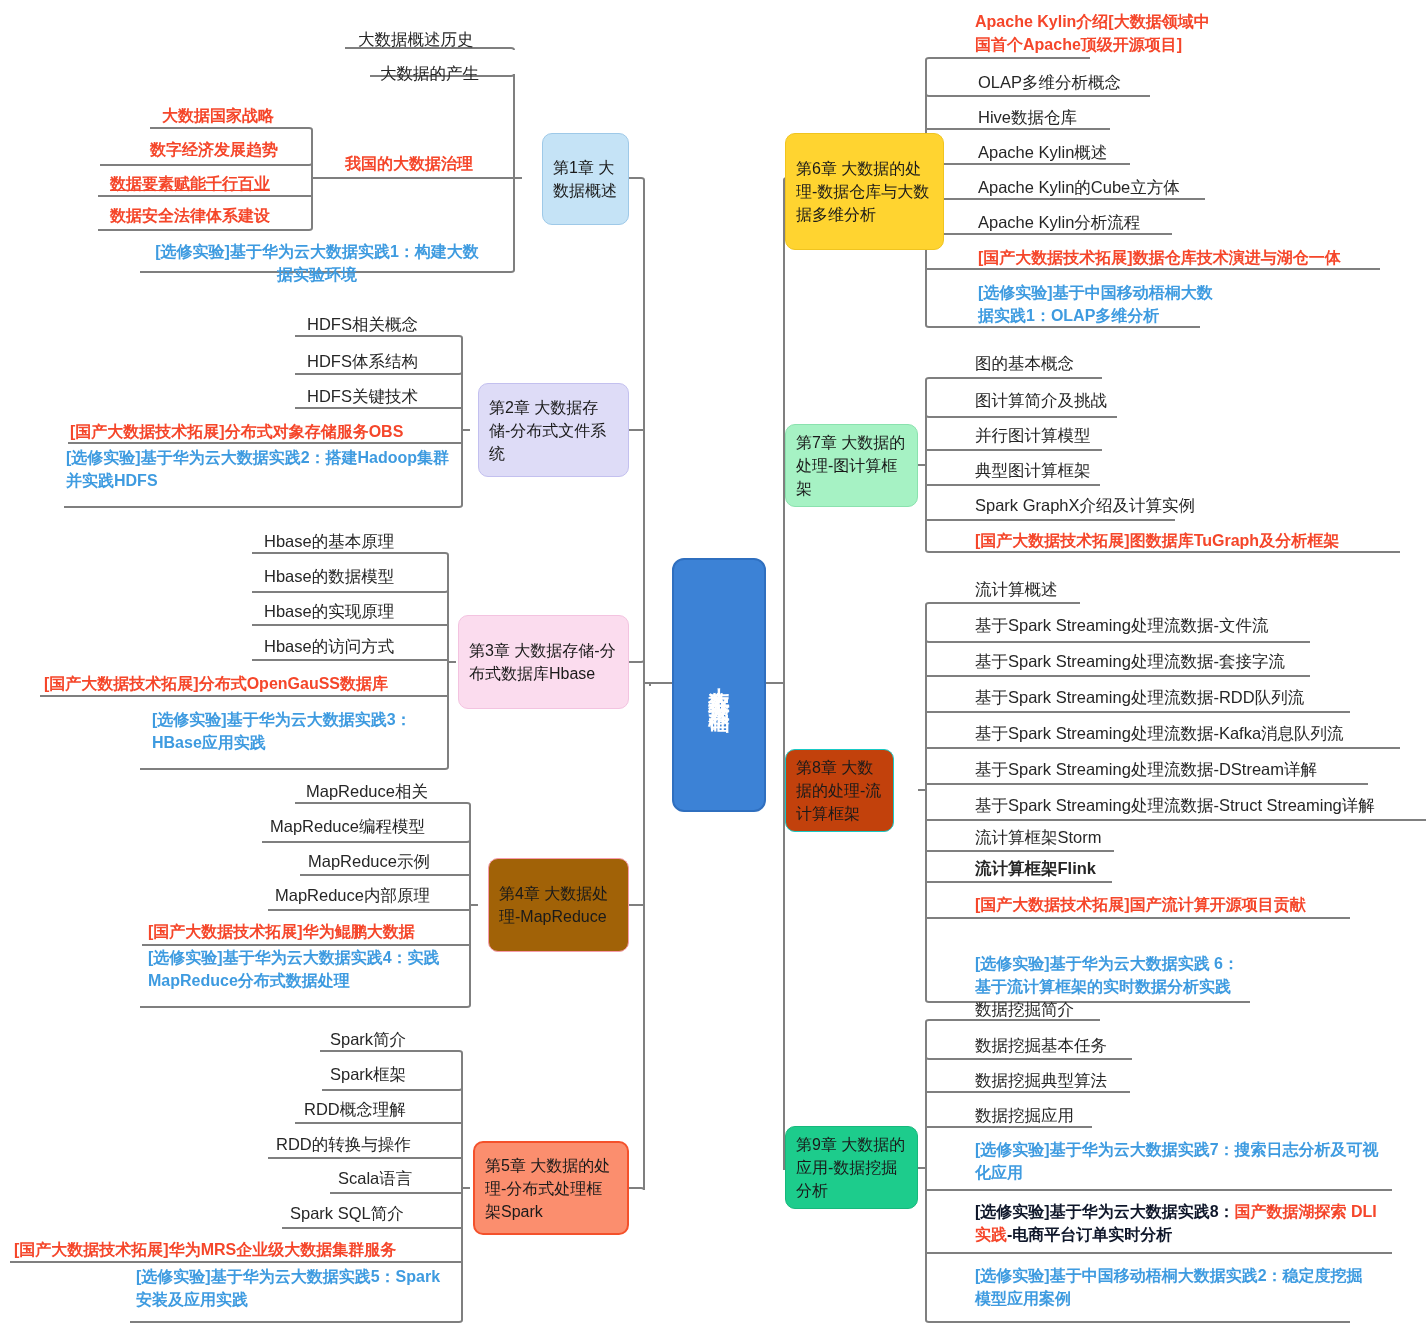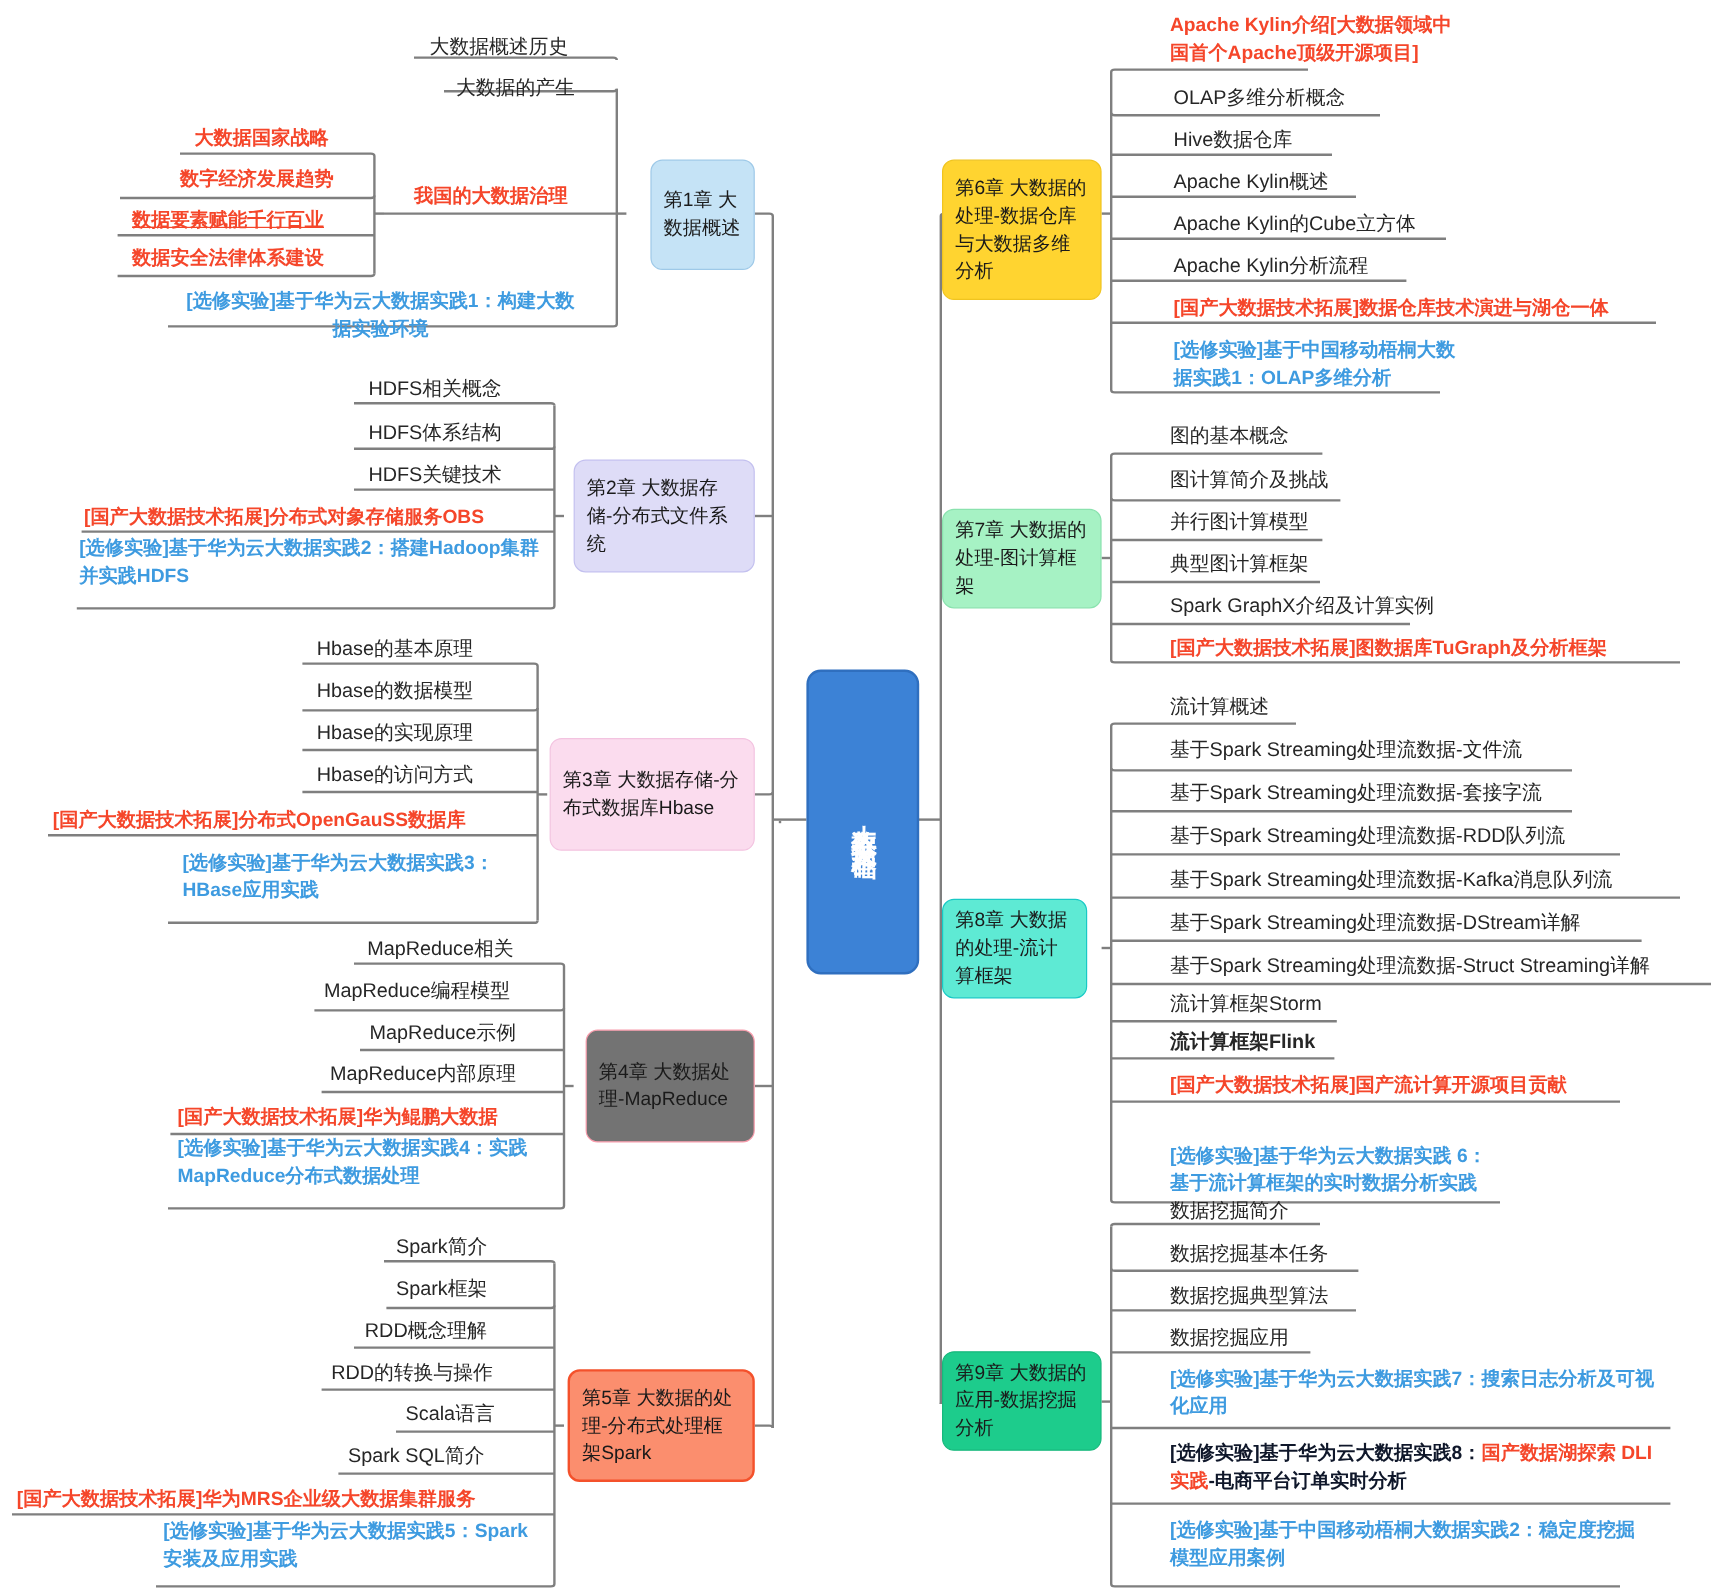--- a/index.html
+++ b/index.html
@@ -195,37 +195,37 @@
   </div>
 
   <div class="chapter" style="left:478px;top:383px;width:151px;height:94px;background:#DEDCF7;border:1.5px solid #c3c0ef;">
     <span class="ctext">第2章 大数据存储-分布式文件系统</span>
   </div>
 
   <div class="chapter" style="left:458px;top:615px;width:171px;height:94px;background:#FBDCEE;border:1.5px solid #f3c3e0;">
     <span class="ctext">第3章 大数据存储-分布式数据库Hbase</span>
   </div>
 
-  <div class="chapter" style="left:488px;top:858px;width:141px;height:94px;background:#737373;border:1.5px solid #f79bab;">
+  <div class="chapter" style="left:488px;top:858px;width:141px;height:94px;background:#a16207;border:1.5px solid #f79bab;">
     <span class="ctext">第4章 大数据处理-MapReduce</span>
   </div>
 
   <div class="chapter" style="left:473px;top:1141px;width:156px;height:94px;background:#FB8E6E;border:2px solid #f4512b;">
     <span class="ctext">第5章 大数据的处理-分布式处理框架Spark</span>
   </div>
 
-  <div class="chapter" style="left:785px;top:133px;width:133px;height:117px;background:#FFD430;border:1.5px solid #f0c41f;">
+  <div class="chapter" style="left:785px;top:133px;width:159px;height:117px;background:#FFD430;border:1.5px solid #f0c41f;">
     <span class="ctext">第6章 大数据的处理-数据仓库与大数据多维分析</span>
   </div>
 
   <div class="chapter" style="left:785px;top:424px;width:133px;height:83px;background:#A6F2C4;border:1.5px solid #8ae2ae;">
     <span class="ctext">第7章 大数据的处理-图计算框架</span>
   </div>
 
-  <div class="chapter" style="left:785px;top:749px;width:121px;height:83px;background:#5eead4;border:1.5px solid #18c9c5;align-items:center;">
+  <div class="chapter" style="left:785px;top:749px;width:109px;height:83px;background:#c2410c;border:1.5px solid #18c9c5;align-items:center;">
     <span class="ctext">第8章 大数据的处理-流计算框架</span>
   </div>
 
   <div class="chapter" style="left:785px;top:1126px;width:133px;height:83px;background:#1DCC8C;border:1.5px solid #17b87c;">
     <span class="ctext">第9章 大数据的应用-数据挖掘分析</span>
   </div>
 
   <div class="leaf" style="left:358px;top:28px;">大数据概述历史</div>
   <div class="leaf" style="left:380px;top:62px;">大数据的产生</div>
   <div class="leaf red" style="left:345px;top:152px;">我国的大数据治理</div>

